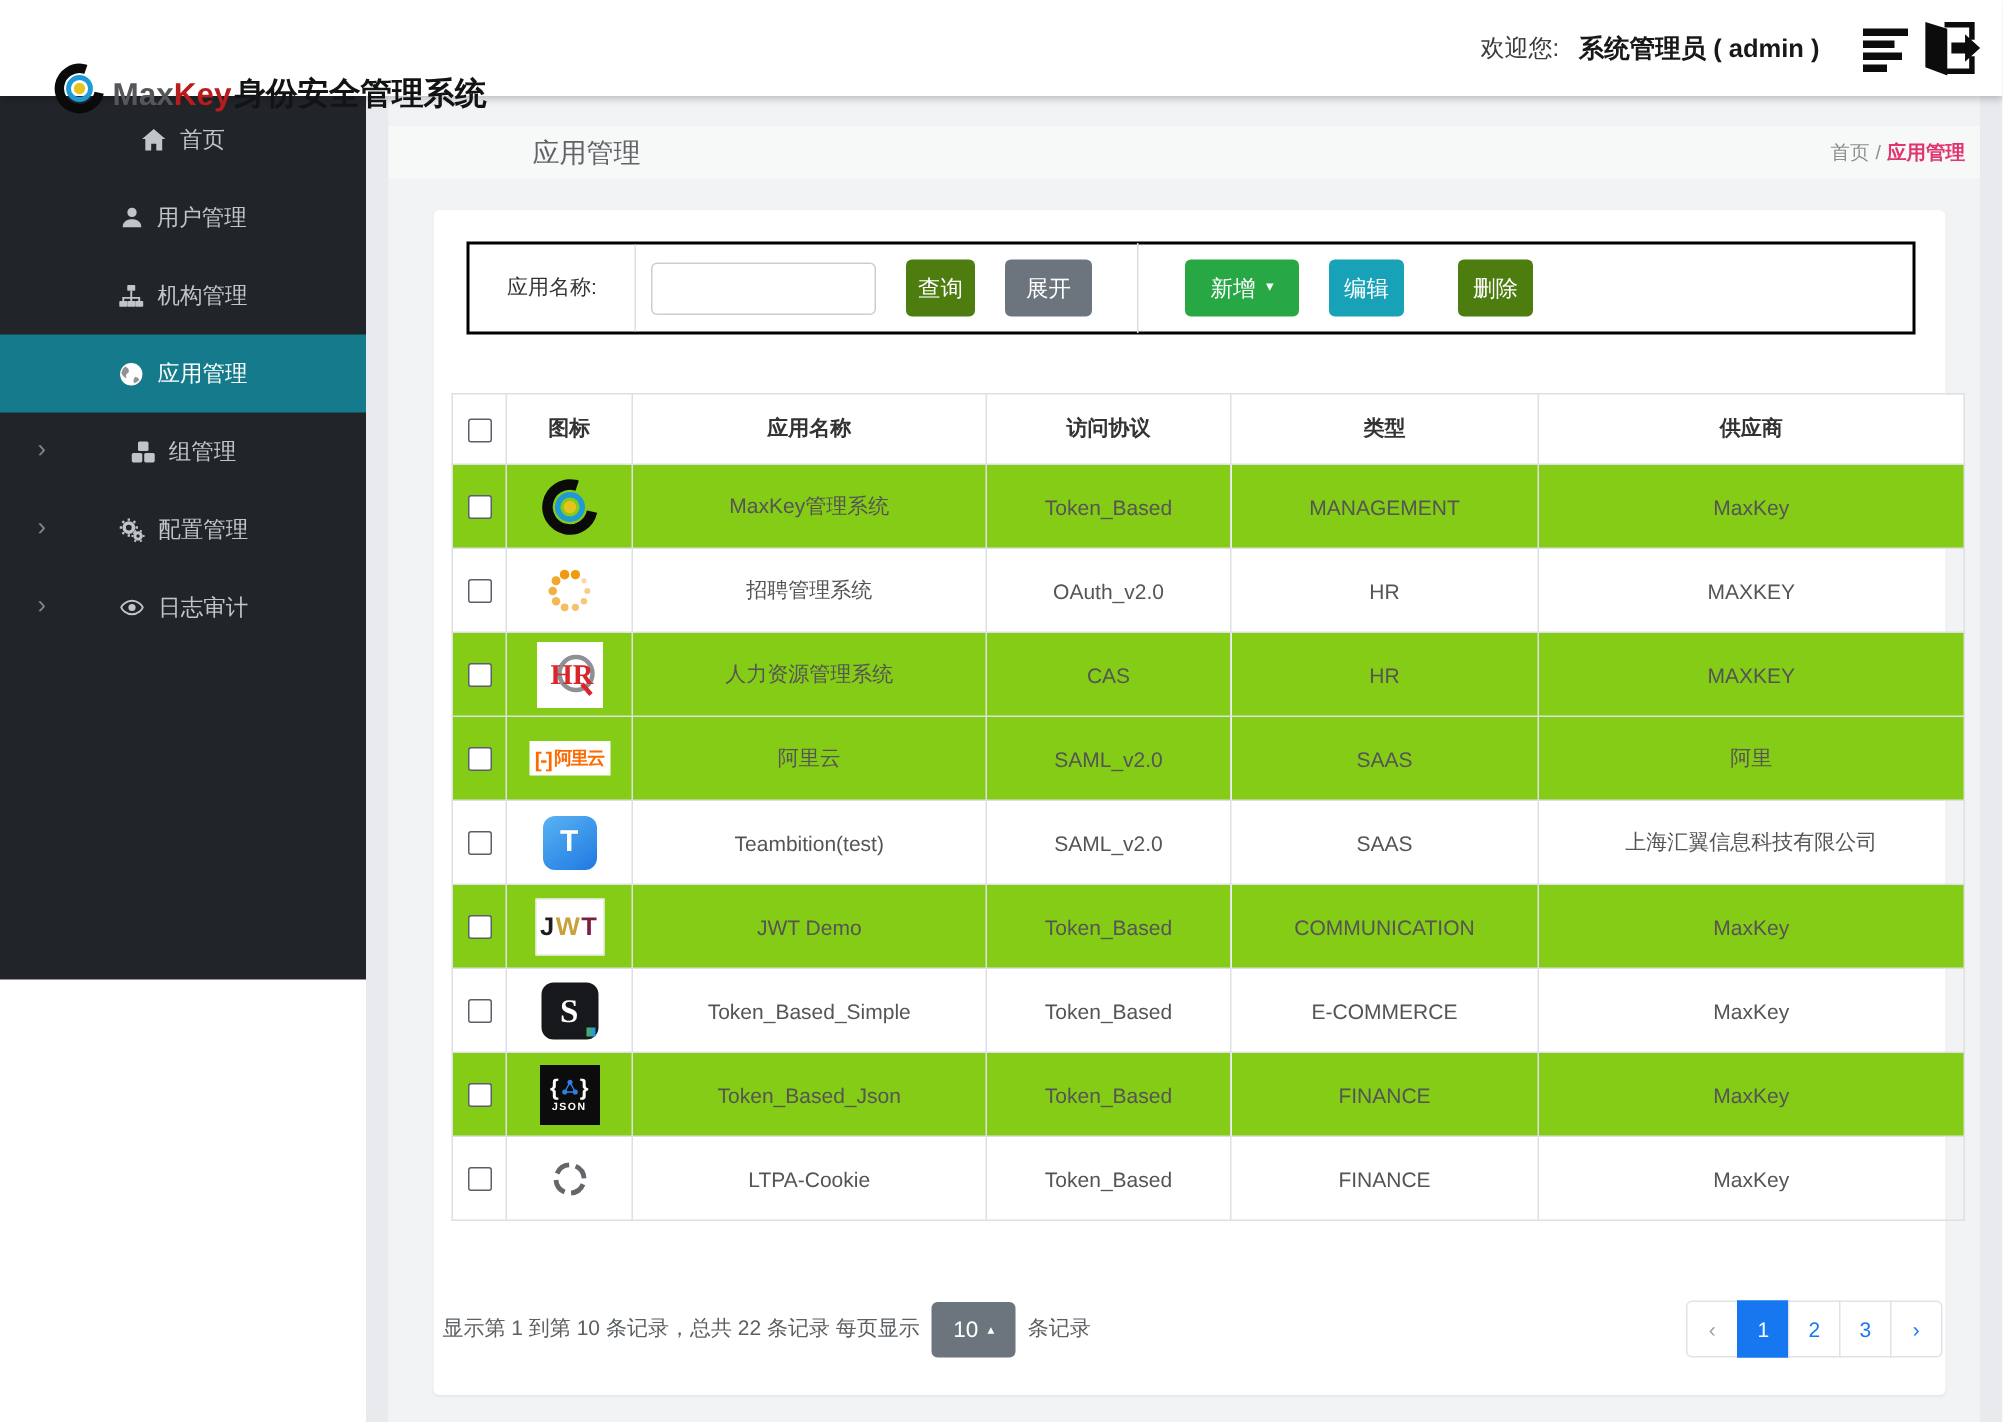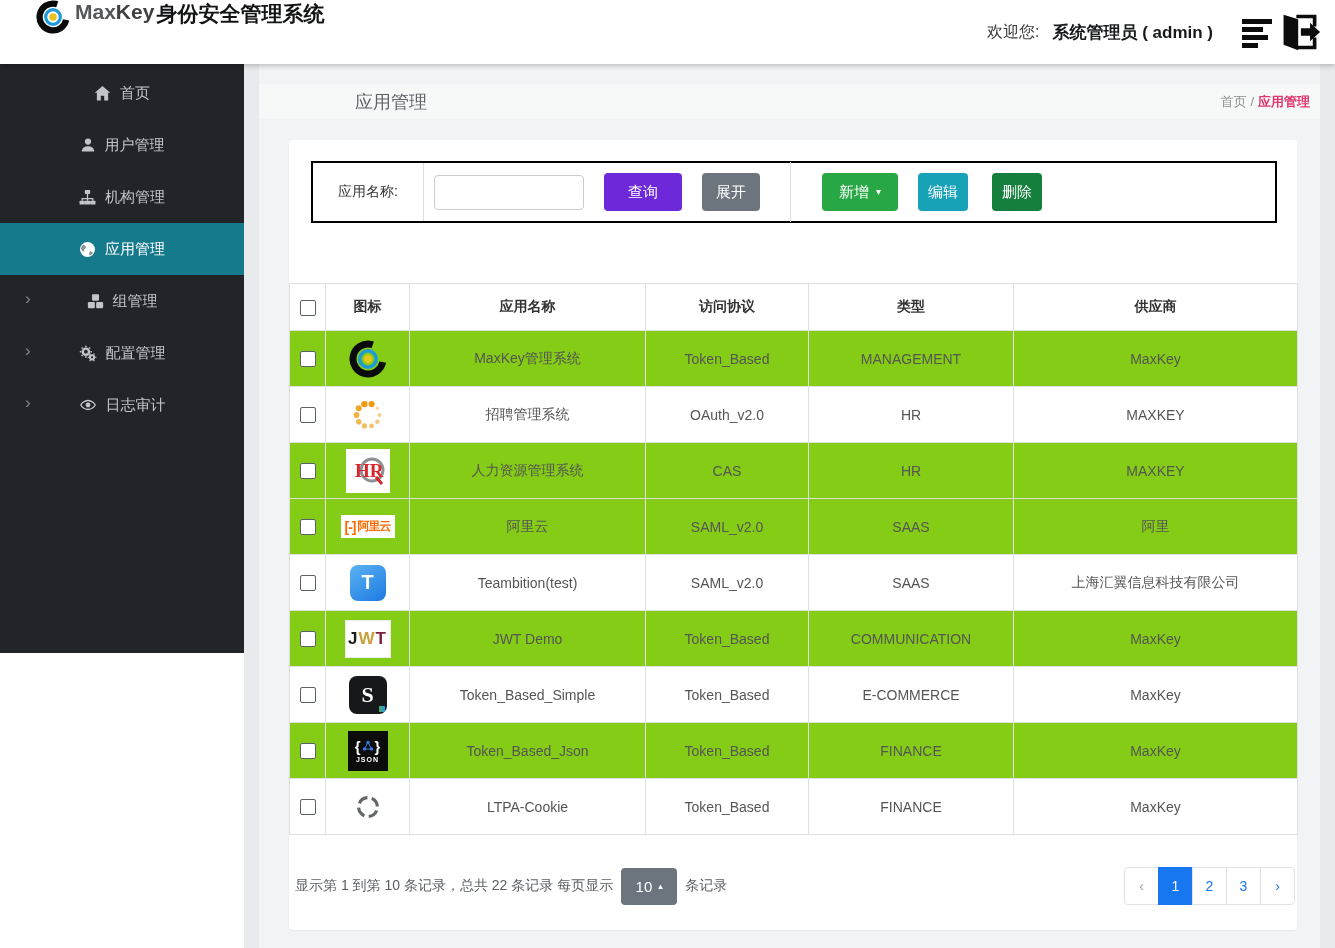--- a/index.html
+++ b/index.html
@@ -4,24 +4,24 @@
 <title>MaxKey</title>
 <style>
   html,body{margin:0;padding:0;}
   body{
     width:1335px;height:948px;position:relative;overflow:hidden;background:#fff;
     font-family:"Liberation Sans","DejaVu Sans",sans-serif;
   }
   
   .topbar{position:absolute;left:0;top:0;width:1335px;height:64px;background:#fff;
     box-shadow:0 2px 5px rgba(0,0,0,.22);z-index:9;}
-  .brand{position:absolute;left:36px;top:0;height:76px;display:flex;align-items:flex-start;}
+  .brand{position:absolute;left:36px;top:0;height:76px;display:flex;align-items:flex-end;}
   .brand-mark{display:flex;margin-right:5px;}
   .brand-max{font-size:21px;font-weight:bold;color:#55565a;}
-  .brand-key{font-size:21px;font-weight:bold;color:#404040;}
+  .brand-key{font-size:21px;font-weight:bold;color:#b91c1c;}
   .brand-cn{font-size:21px;font-weight:bold;color:#121314;margin-left:2px;}
   .top-right{position:absolute;right:14px;top:0;height:64px;display:flex;align-items:center;}
   .welcome{font-size:16px;color:#3a3b3d;margin-right:13px;}
   .username{font-size:17px;font-weight:bold;color:#17181a;margin-right:22px;}
   .hicon{display:flex;align-items:center;margin-left:7px;cursor:pointer;}
   
   .sidebar{position:absolute;left:0;top:64px;width:244px;height:589px;background:#212529;
     padding-top:3px;box-sizing:border-box;z-index:2;}
   .side-item{position:relative;height:52px;display:flex;align-items:center;justify-content:center;
     gap:9px;color:#c2c5c7;font-size:15px;cursor:pointer;}
@@ -47,29 +47,29 @@
     border-radius:4px;z-index:3;box-shadow:0 1px 2px rgba(0,0,0,.05);}
   
   .toolbar{position:absolute;left:22px;top:21px;width:966px;height:62px;border:2px solid #000000;
     box-sizing:border-box;display:flex;align-items:center;background:#fff;}
   .tb-label-cell{width:110px;height:100%;display:flex;align-items:center;justify-content:center;
     border-right:1px solid #dcdfe2;font-size:14px;color:#333;}
   .tb-input{margin-left:10px;width:150px;height:35px;border:1px solid #c9ced3;border-radius:4px;
     box-sizing:border-box;padding:0 8px;font-size:14px;font-family:inherit;}
   .btn{height:38px;border:none;border-radius:4px;color:#fff;font-size:15px;cursor:pointer;
     font-family:inherit;display:inline-flex;align-items:center;justify-content:center;}
-  .btn-query{margin-left:20px;width:78px;background:#6d28d9;}
+  .btn-query{margin-left:20px;width:46px;background:#4d7c0f;}
   .btn-expand{margin-left:20px;width:58px;background:#6c757d;}
   .tb-divider{margin-left:30px;height:60px;border-left:1px solid #dcdfe2;}
   .btn-add{margin-left:31px;width:76px;background:#28a745;gap:7px;}
   .caret{font-size:10px;line-height:1;}
   .btn-edit{margin-left:20px;width:50px;background:#17a2b8;}
-  .btn-delete{margin-left:24px;width:50px;background:#15803d;}
-  
-  .grid{position:absolute;left:0;top:122px;width:1008px;border-collapse:collapse;table-layout:fixed;margin-top:21px;}
+  .btn-delete{margin-left:36px;width:50px;background:#4d7c0f;}
+  
+  .grid{position:absolute;left:12px;top:122px;width:1008px;border-collapse:collapse;table-layout:fixed;}
   .grid th,.grid td{border:1px solid #dee0e3;text-align:center;font-size:14px;color:#555;
     overflow:hidden;padding:0;}
   .grid th{height:46px;font-weight:bold;color:#333;background:#fff;}
   .grid td{height:55px;}
   .grid tr.striped td{background:#84cc16;}
   .cell-name{color:#444;}
   .chk{appearance:none;-webkit-appearance:none;width:16px;height:16px;border:1px solid #596068;
     border-radius:2px;background:#fff;margin:0;vertical-align:middle;cursor:pointer;}
   .app-icon{display:inline-flex;align-items:center;justify-content:center;vertical-align:middle;}
   

